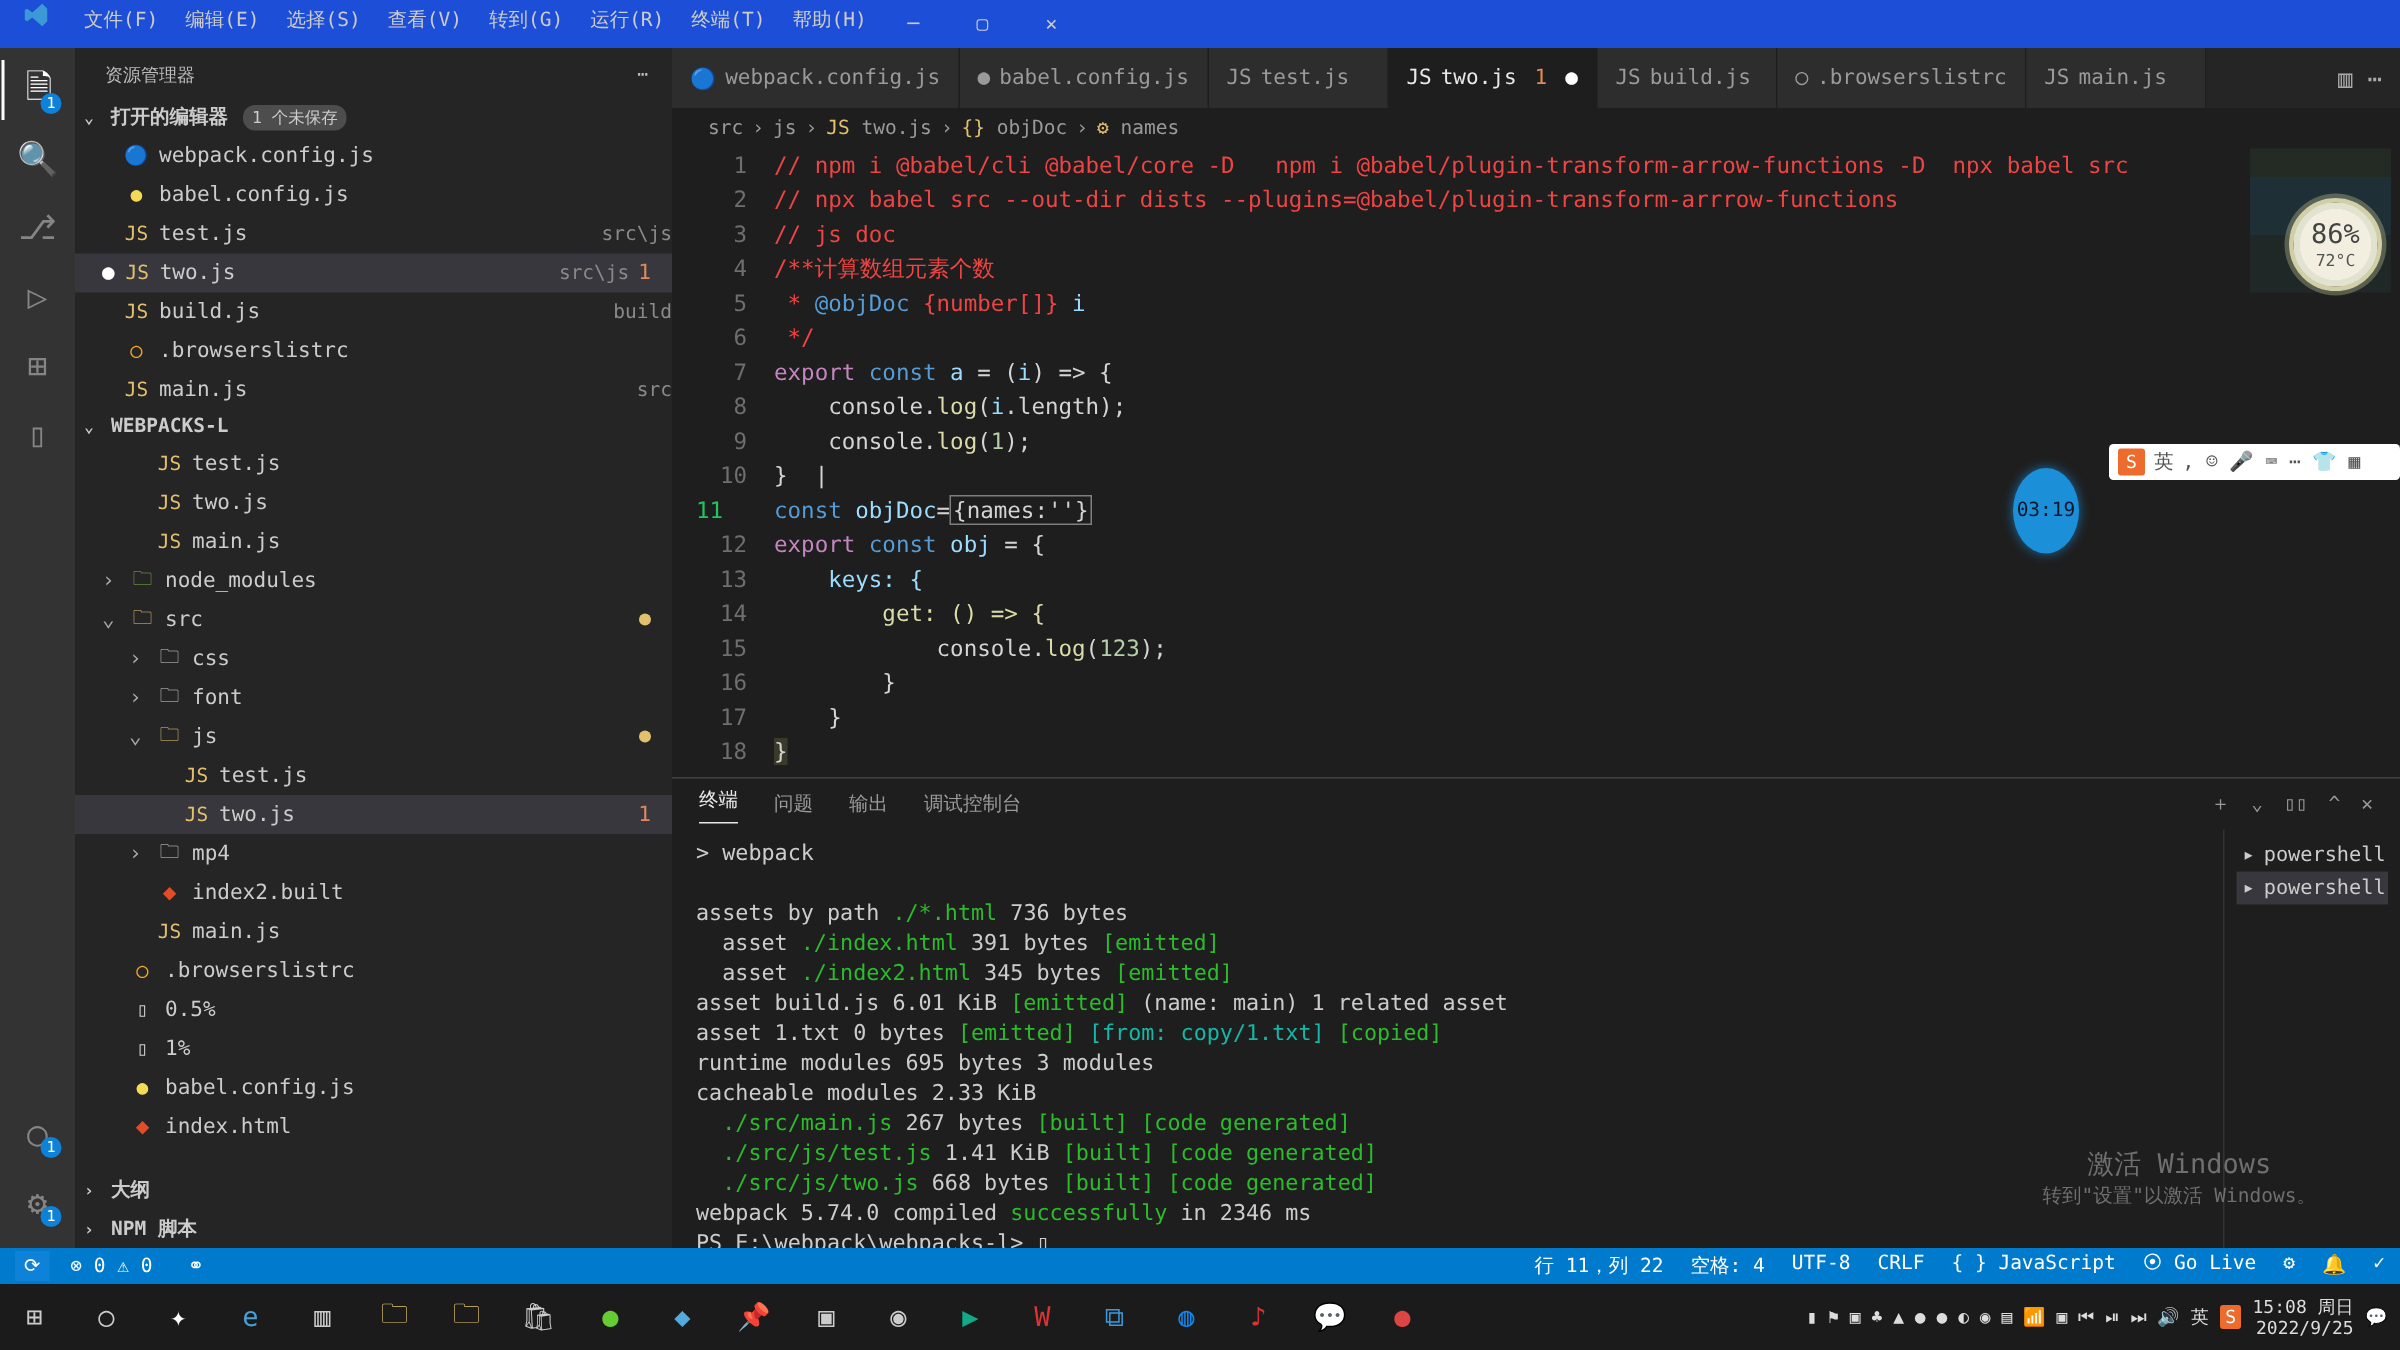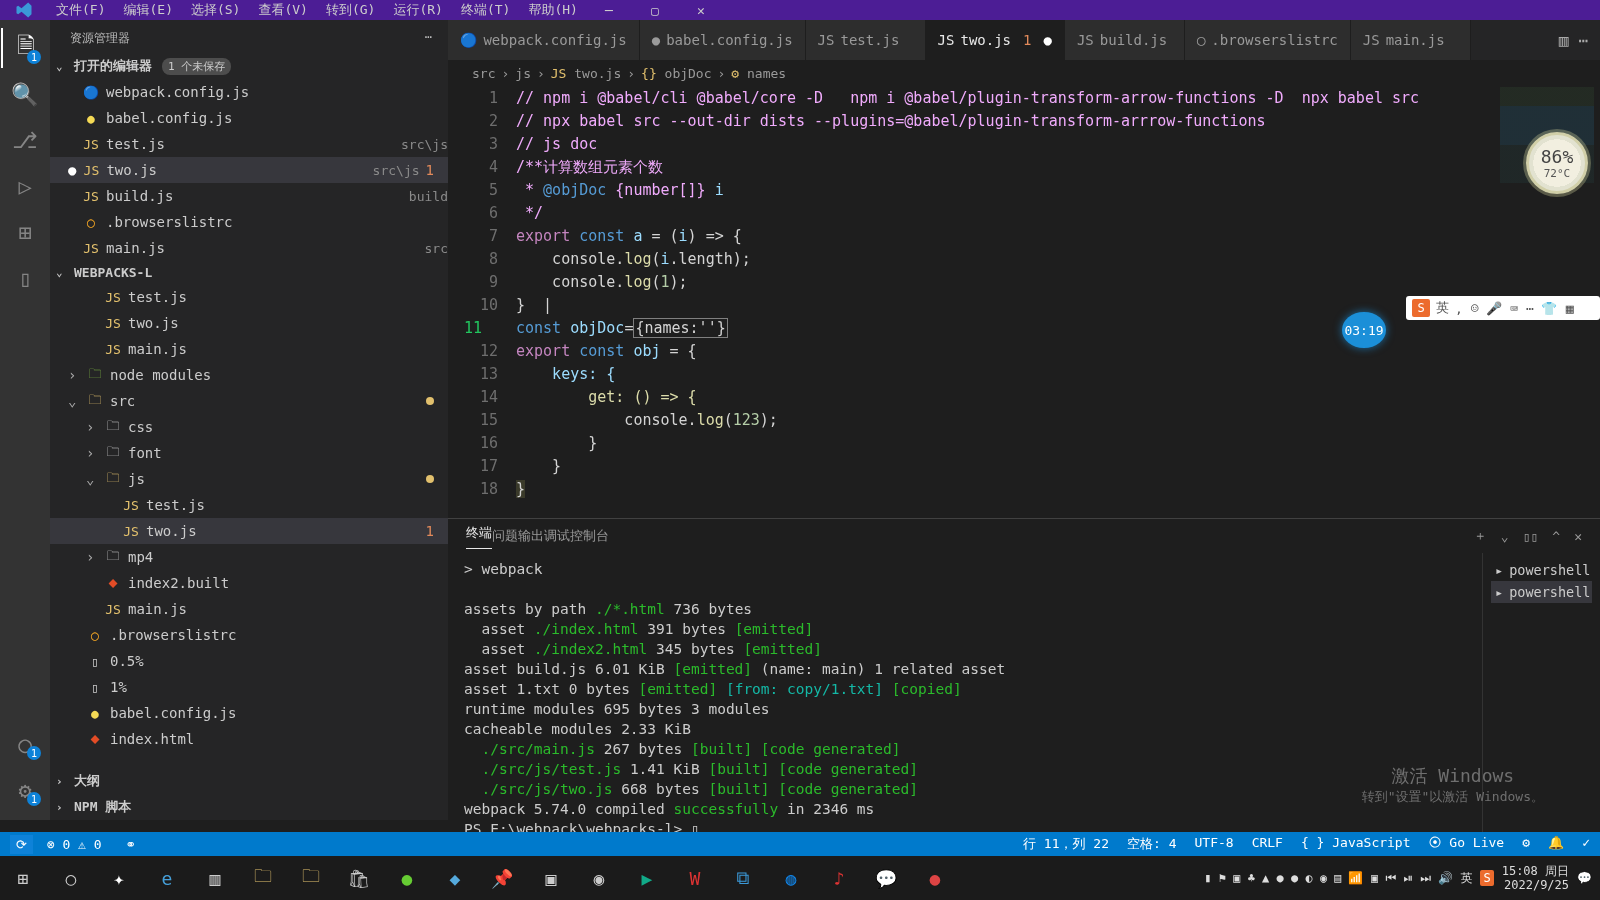--- a/index.html
+++ b/index.html
@@ -1,17 +1,17 @@
 <!DOCTYPE html>
 <html><head>
 <meta charset="utf-8">
 <style>
 * { margin:0; padding:0; box-sizing:border-box; font-family:"Segoe UI",Consolas,monospace; }
 body { width:1600px; height:900px; background:#1e1e1e; color:#ccc; overflow:hidden; position:relative; }
-.titlebar { height:20px; background:#4c1d95; display:flex; align-items:center; font-size:13px; color:#ccc; }
+.titlebar { height:32px; background:#1d4ed8; display:flex; align-items:flex-start; font-size:13px; color:#ccc; }
 .titlebar .logo { width:48px; display:flex; justify-content:center; align-items:center; }
 .titlebar .menus { display:flex; gap:2px; }
 .titlebar .menus span { padding:4px 8px; cursor:default; }
 .titlebar .title { flex:1; text-align:center; color:#ccc; }
 .titlebar .winctrl { display:flex; }
 .titlebar .winctrl div { width:46px; height:32px; display:flex; justify-content:center; align-items:center; color:#ccc; }
 .main { display:flex; height:calc(100% - 32px - 24px - 44px); }
 .activity { width:50px; background:#333; display:flex; flex-direction:column; align-items:center; padding-top:8px; gap:6px; }
 .activity .aicon { width:48px; height:40px; display:flex; justify-content:center; align-items:center; color:#858585; position:relative; font-size:22px; }
 .activity .aicon.active { color:#fff; border-left:2px solid #fff; }
@@ -41,50 +41,50 @@
 .tabs { height:40px; background:#252526; display:flex; align-items:stretch; }
 .tab { display:flex; align-items:center; padding:0 12px; gap:6px; font-size:14px; color:#9a9a9a; background:#2d2d2d; border-right:1px solid #1e1e1e; min-width:120px; }
 .tab.active { background:#1e1e1e; color:#e8e8e8; }
 .tab .num { color:#e28a5b; margin-left:6px; }
 .tabs .right { margin-left:auto; display:flex; align-items:center; gap:10px; padding:0 12px; color:#aaa; }
 .breadcrumb { padding:6px 20px 2px 24px; font-size:13px; color:#9a9a9a; display:flex; align-items:center; gap:6px; }
 .code-wrap { flex:1; display:flex; overflow:hidden; position:relative; }
 .gutter { width:68px; text-align:right; padding-right:18px; color:#6e6e6e; font-family:Consolas,monospace; font-size:15px; line-height:23px; padding-top:4px; }
 .gutter .cur { color:#22c55e;text-align:center; }
 .code { flex:1; font-family:Consolas,monospace; font-size:15px; line-height:23px; padding-top:4px; white-space:pre; color:#d4d4d4; }
-.c-cm { color:#f0abfc; }
+.c-cm { color:#ef4444; }
 .c-kw { color:#569cd6; }
 .c-kw2 { color:#c586c0; }
 .c-var { color:#9cdcfe; }
 .c-fn { color:#dcdcaa; }
 .c-num { color:#b5cea8; }
 .c-pr { color:#9cdcfe; }
 .hl-box { border:1px solid #7f7f7f; padding:0 1px; }
 .minimap { width:106px; background:#1e1e1e; position:relative; }
 .minimap .mm { position:absolute; top:4px; left:6px; right:6px; height:96px; background:linear-gradient(#2a3a2a 0 20%, #245 20% 60%, #233 60% 100%); opacity:.45; }
 .panel { height:314px; background:#1e1e1e; border-top:1px solid #414141; position:absolute; left:448px; right:0; bottom:68px; display:flex; flex-direction:column; font-family:Consolas,monospace; font-size:14.5px; }
-.ptabs { height:34px; display:flex; align-items:center; padding:0 18px; color:#9a9a9a; font-family:"Segoe UI"; font-size:13px; }
+.ptabs { height:34px; display:flex; align-items:center; gap:24px; padding:0 18px; color:#9a9a9a; font-family:"Segoe UI"; font-size:13px; }
 .ptabs .pt.active { color:#e8e8e8; border-bottom:1px solid #e8e8e8; padding-bottom:6px; }
 .ptabs .pright { margin-left:auto; display:flex; gap:14px; align-items:center; }
 .pbody { flex:1; display:flex; overflow:hidden; }
 .termtext { flex:1; padding:6px 16px; line-height:20px; white-space:pre; color:#ccc; overflow:hidden; }
 .t-g { color:#2bbb2b; }
 .t-y { color:#14b8a6; }
 .plist { width:118px; border-left:1px solid #333; padding:6px 8px; font-family:"Segoe UI"; font-size:13.5px; }
 .plist div { display:flex; gap:6px; padding:3px 4px; }
 .plist div.sel { background:#37373d; }
 .statusbar { position:absolute; bottom:44px; left:0; right:0; height:24px; background:#007acc; color:#fff; display:flex; align-items:center; font-size:13px; padding:0 10px; gap:14px; }
 .statusbar .right { margin-left:auto; display:flex; gap:18px; }
 .taskbar { position:absolute; bottom:0; left:0; right:0; height:44px; background:#1b1b1b; display:flex; align-items:center; padding:0 8px; gap:18px; }
 .taskbar .ticon { width:30px; height:30px; display:flex; justify-content:center; align-items:center; font-size:18px; color:#ccc; }
 .taskbar .tray { margin-left:auto; display:flex; align-items:center; gap:8px; font-size:12px; color:#ddd; }
 .taskbar .clock { text-align:right; font-size:12px; line-height:14px; }
 .gauge { position:absolute; right:12px; top:132px; width:62px; height:62px; border-radius:50%; background:radial-gradient(circle,#f2efe0 0 60%, #e2e2d0 60% 100%); border:3px solid #d1cfa8; display:flex; flex-direction:column; justify-content:center; align-items:center; color:#555; font-size:11px; box-shadow:0 0 0 3px rgba(200,200,150,.35); }
 .gauge .big { font-size:18px; color:#444; }
-.badge-blue { position:absolute; right:214px; top:312px; width:44px; height:36px; border-radius:50%; background:#1b8fd8; color:#ffffff; display:flex; justify-content:center; align-items:center; font-size:13px; box-shadow:0 0 8px rgba(27,143,216,.7); }
+.badge-blue { position:absolute; right:214px; top:312px; width:44px; height:57px; border-radius:50%; background:#1b8fd8; color:#0f172a; display:flex; justify-content:center; align-items:center; font-size:13px; box-shadow:0 0 8px rgba(27,143,216,.7); }
 .ime { position:absolute; right:0; top:296px; width:194px; height:24px; background:#fff; border-radius:3px; display:flex; align-items:center; gap:6px; padding:0 6px; font-size:13px; color:#555; }
 .ime .s { width:18px; height:18px; background:#ec6b2d; color:#fff; font-size:12px; display:flex; justify-content:center; align-items:center; border-radius:2px; }
 .watermark { position:absolute; right:56px; bottom:94px; color:#6f6f6f; font-size:18px;text-align:center; }
 .watermark .sm { font-size:13px; }
 svg { display:block; }
 </style>
 </head>
 <body>
 
 <div class="titlebar">

